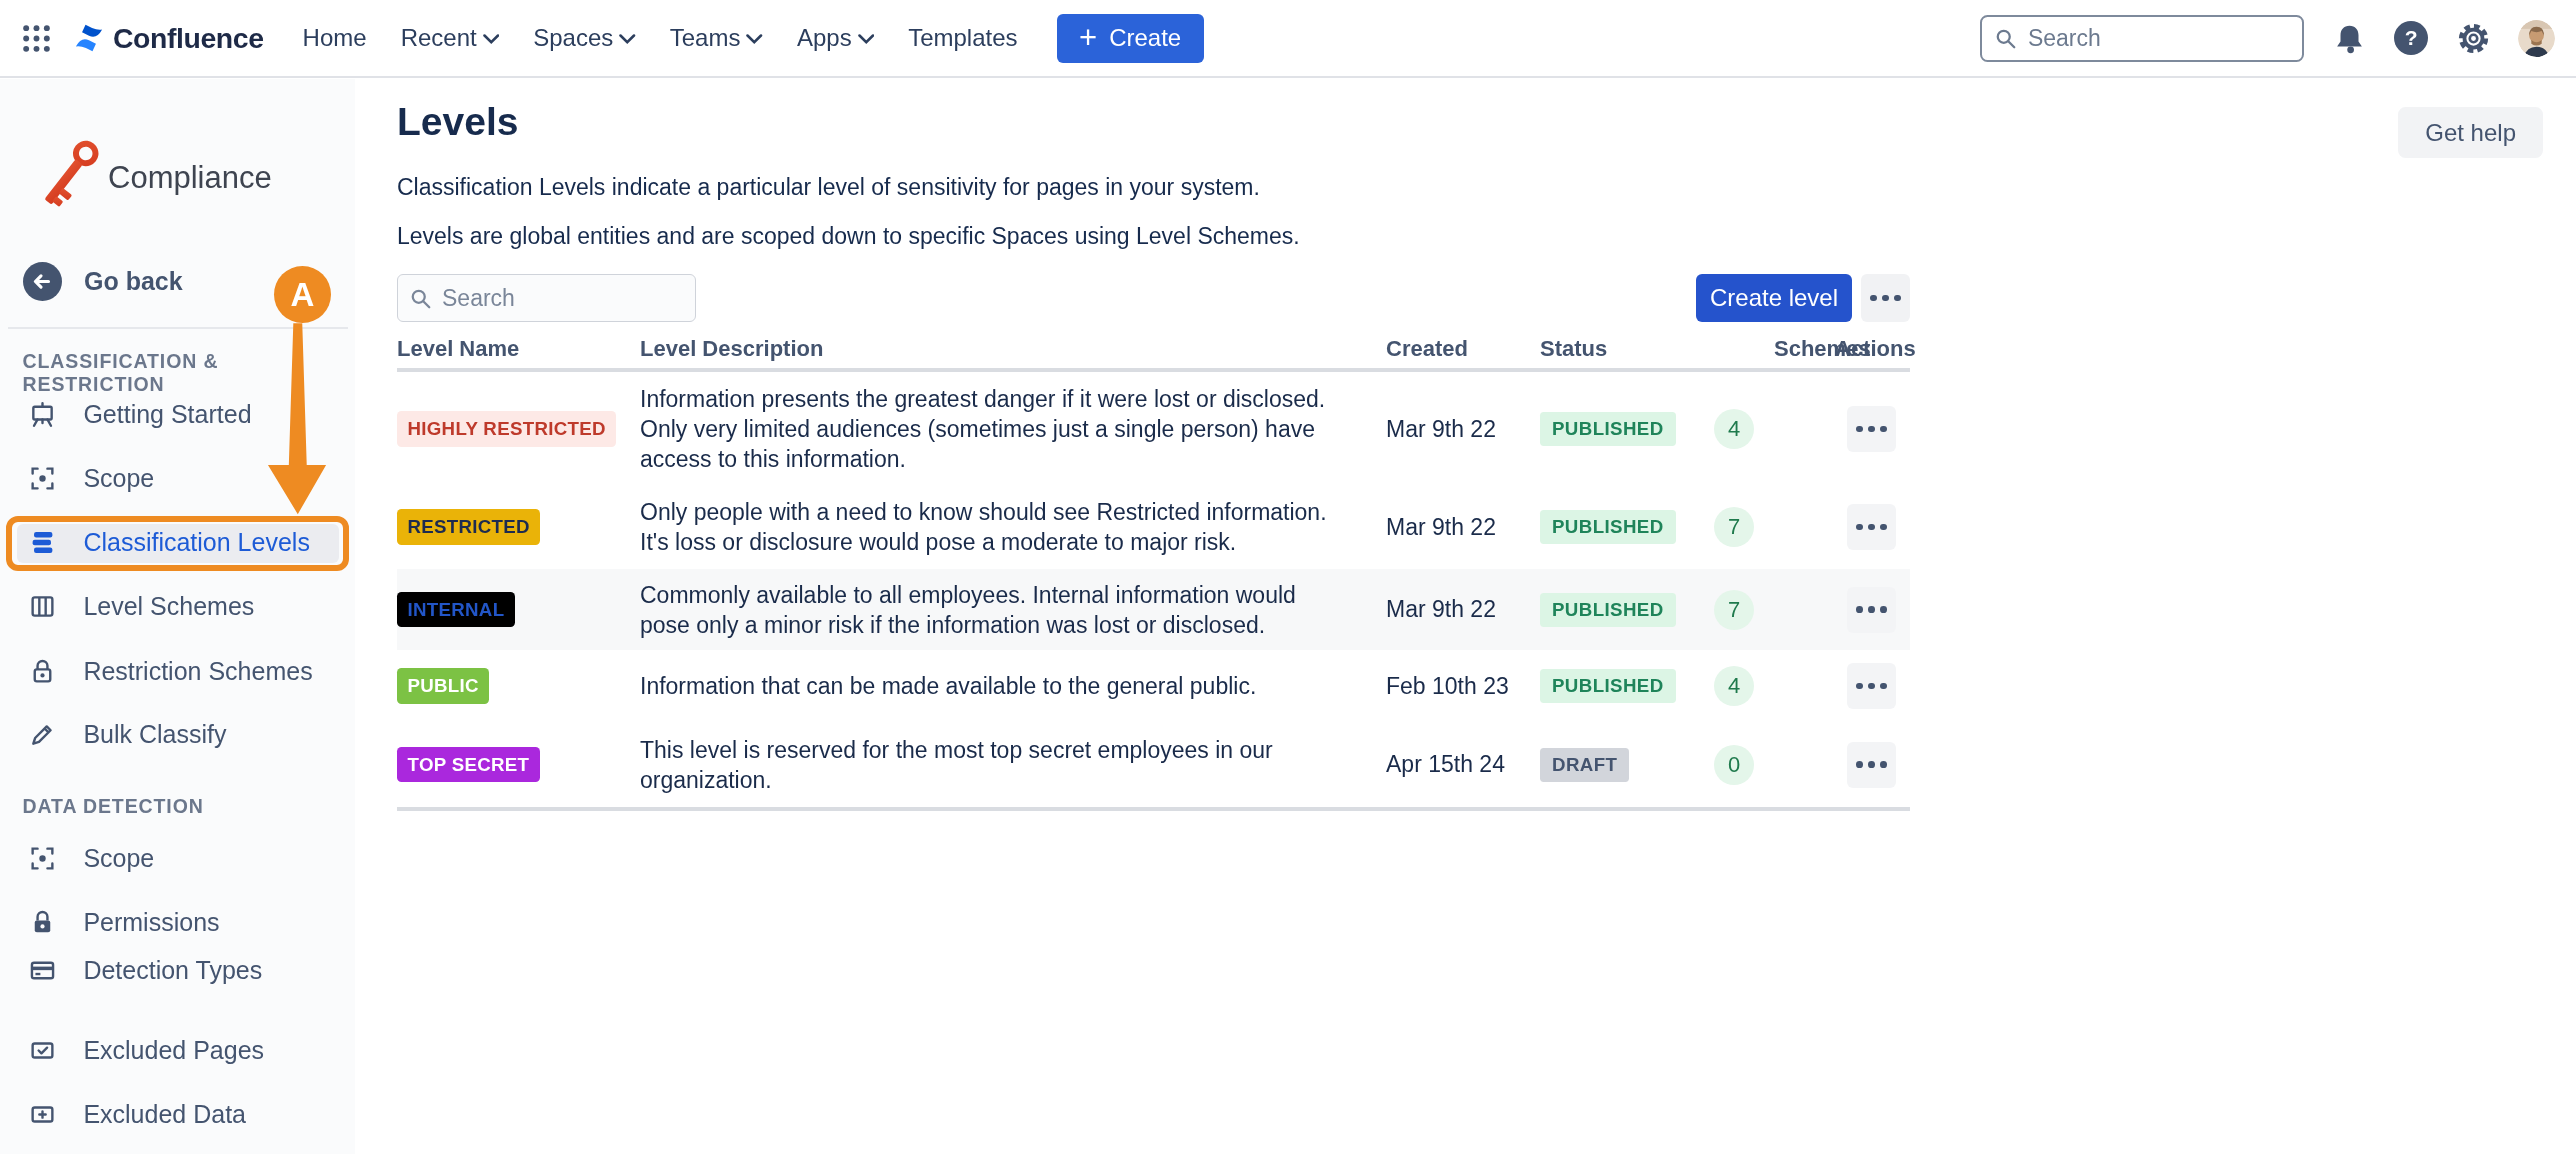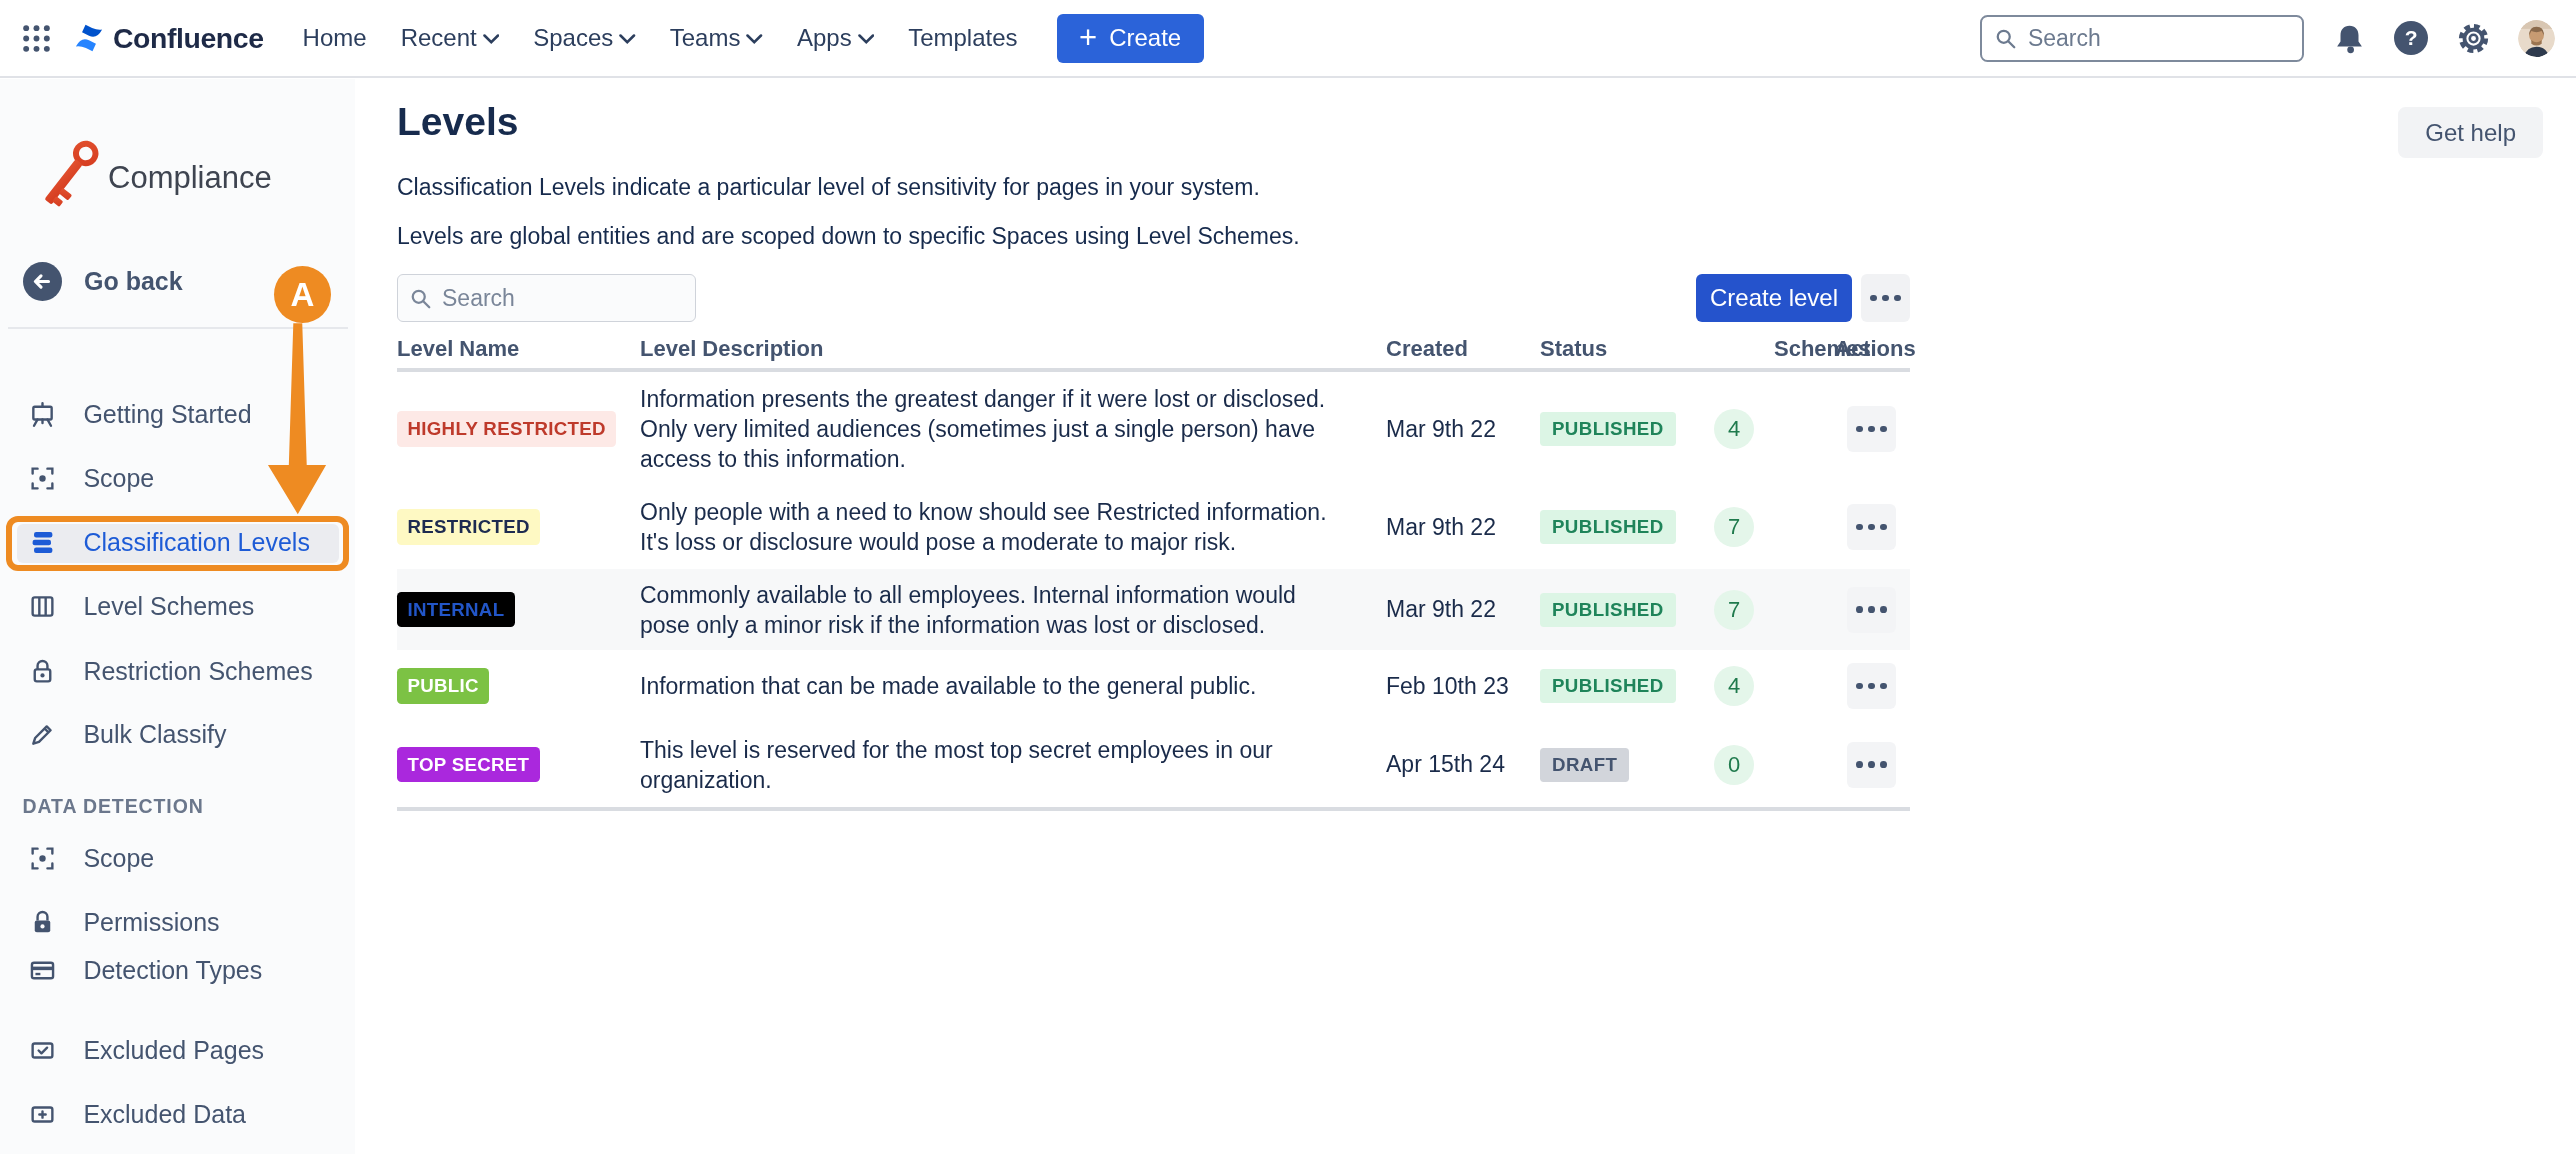--- a/index.html
+++ b/index.html
@@ -236,20 +236,21 @@
       <span>
         <svg width="39" height="39" viewBox="0 0 52 52">
           <circle cx="26" cy="26" r="26" fill="#44546F"></circle>
           <path d="M34 26 H18 M24 18.5 L16.5 26 L24 33.5" stroke="#fff" stroke-width="4.2" fill="none" stroke-linecap="round" stroke-linejoin="round"></path>
         </svg>
       </span>
       <span class="goback-label">Go back</span>
     </div>
     <div class="side-div"></div>
 
+    <div class="sec-head" style="top:271px">CLASSIFICATION &amp; RESTRICTION</div>
 
     <div class="active-bg"></div>
 
     <div class="side-item" style="top:312px">
       <span>
         <svg width="31" height="31" viewBox="0 0 44 44" fill="none" stroke="currentColor" stroke-width="3.4" stroke-linecap="round" stroke-linejoin="round">
           <rect x="9" y="11" width="26" height="18" rx="2"></rect>
           <path d="M22 11 V6 M15 29 L10 38 M29 29 L34 38 M22 29 V34"></path>
         </svg>
       </span>
@@ -428,21 +429,21 @@
               <i></i>
               <i></i>
               <i></i>
             </span>
           </span>
         </div>
     </div>
 
     <div class="trow" style="top:406px;height:84px">
       <div class="cell c-name">
-          <span class="lvl-badge" style="background-color: #fef9c3; color: rgb(29, 43, 80); text-align: right;">RESTRICTED</span>
+          <span class="lvl-badge" style="background-color: #eab308; color: rgb(29, 43, 80); text-align: right;">RESTRICTED</span>
         </div>
       <div class="cell c-desc">
           <span class="desc">Only people with a need to know should see Restricted information. It's loss or disclosure would pose a moderate to major risk.</span>
         </div>
       <div class="cell c-created">
           <span class="created">Mar 9th 22</span>
         </div>
       <div class="cell c-status">
           <span class="status-badge" style="background-color: rgb(220, 245, 229); color: rgb(31, 132, 90);">PUBLISHED</span>
         </div>

